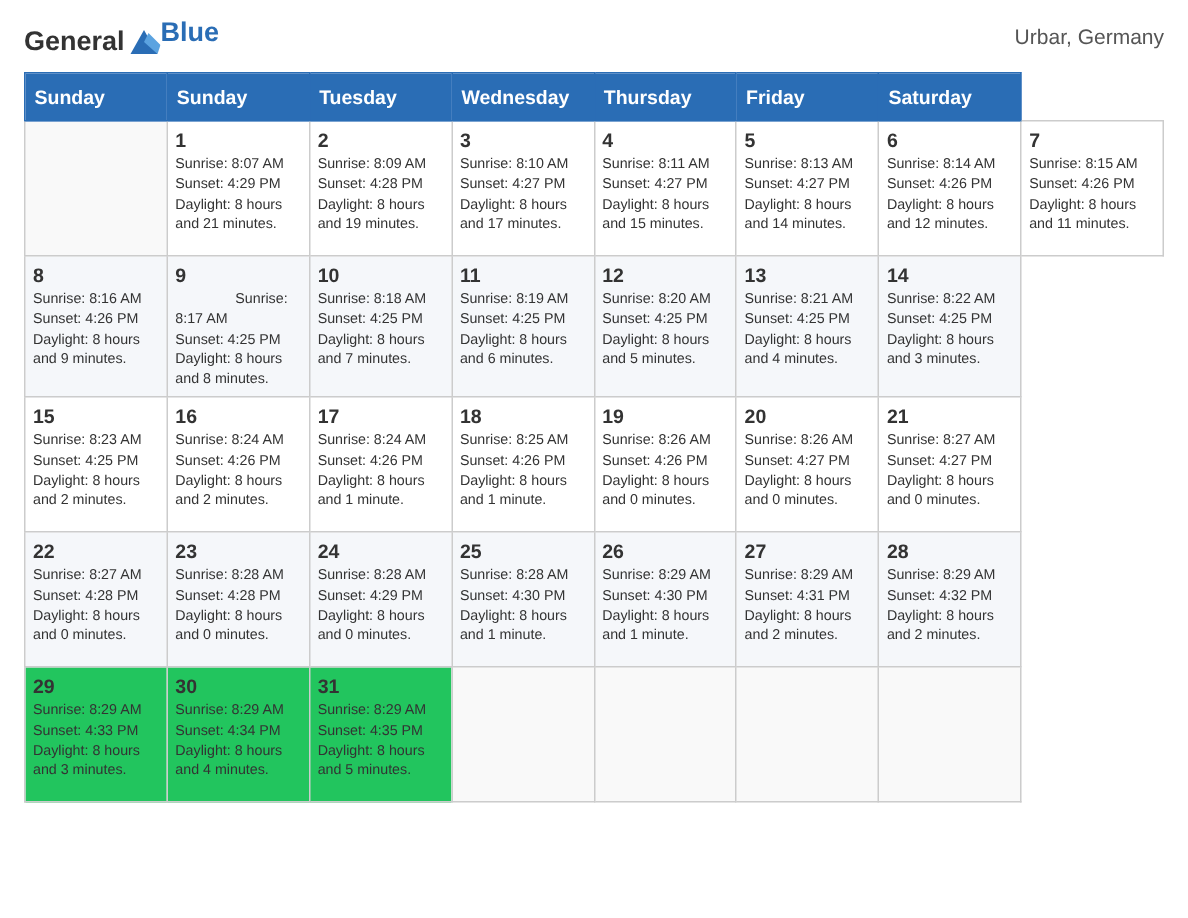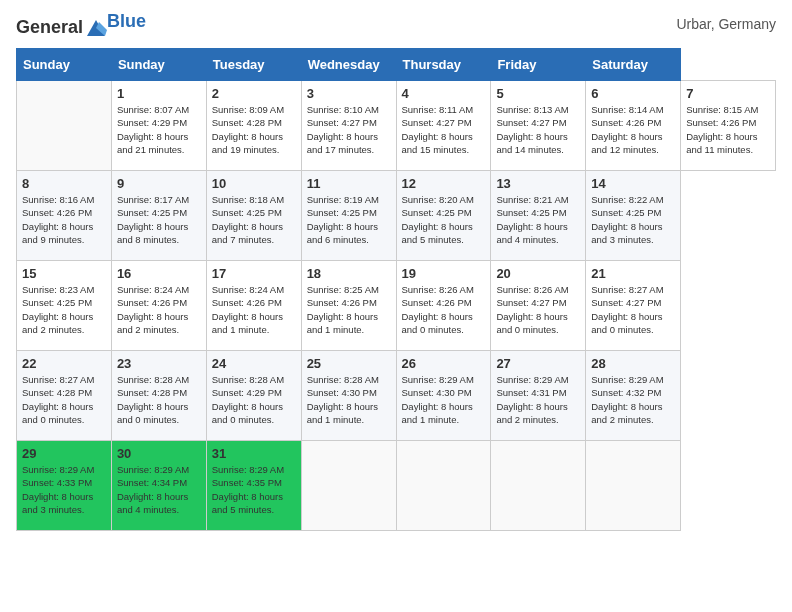--- a/index.html
+++ b/index.html
@@ -156,21 +156,21 @@
         <td><span class="day-num">7</span><span class="day-info" style="white-space: pre-line;">Sunrise: 8:15 AM
 Sunset: 4:26 PM
 Daylight: 8 hours
 and 11 minutes.</span></td>
       </tr>
       <tr>
         <td><span class="day-num">8</span><span class="day-info" style="white-space: pre-line;">Sunrise: 8:16 AM
 Sunset: 4:26 PM
 Daylight: 8 hours
 and 9 minutes.</span></td>
-        <td><span class="day-num">9</span><span class="day-info" style="white-space: pre-line;">Sunrise: 8:17 AM
+        <td><span class="day-num">9</span><span class="day-info" style="white-space: pre-line; margin-left: 40px;">Sunrise: 8:17 AM
 Sunset: 4:25 PM
 Daylight: 8 hours
 and 8 minutes.</span></td>
         <td><span class="day-num">10</span><span class="day-info" style="white-space: pre-line;">Sunrise: 8:18 AM
 Sunset: 4:25 PM
 Daylight: 8 hours
 and 7 minutes.</span></td>
         <td><span class="day-num">11</span><span class="day-info" style="white-space: pre-line;">Sunrise: 8:19 AM
 Sunset: 4:25 PM
 Daylight: 8 hours

